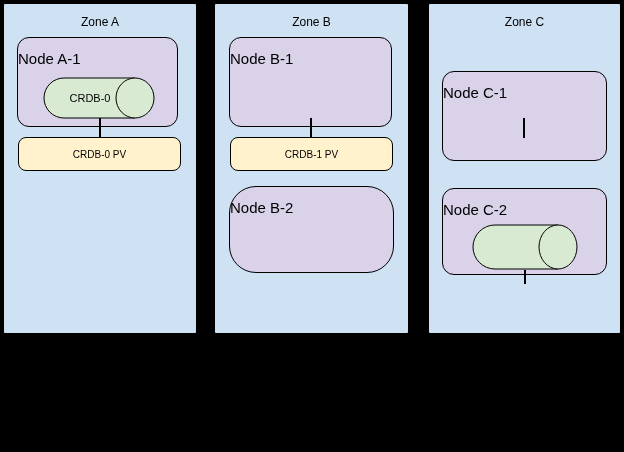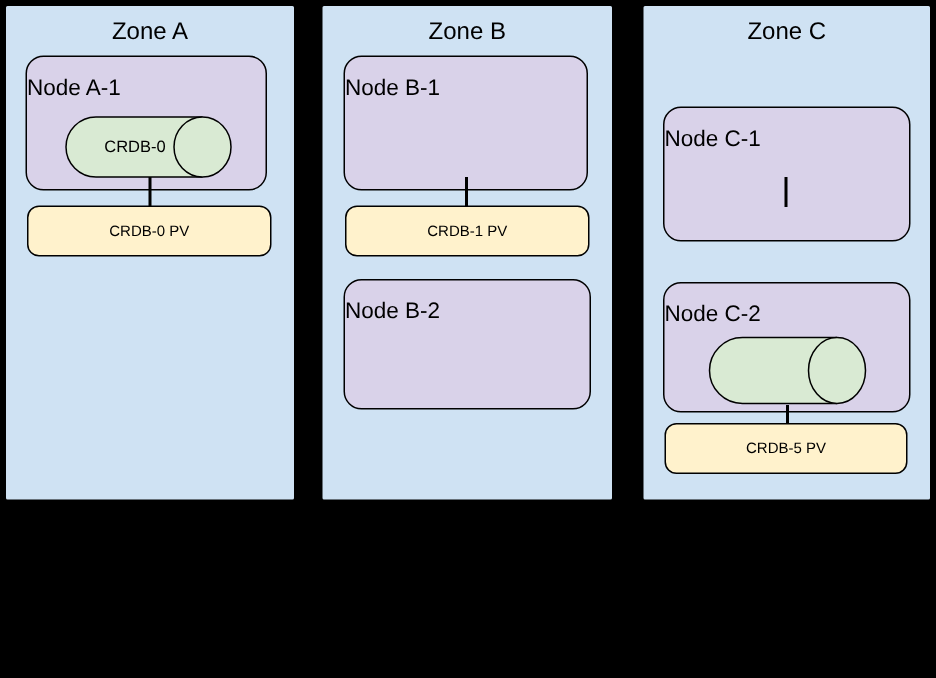--- a/index.html
+++ b/index.html
@@ -12,21 +12,21 @@
     overflow: hidden;
   }
   .zone {
     position: absolute;
     background: var(--zone-fill, #cfe2f3);
     border: 2px solid var(--border-color, #000);
     border-radius: 3px;
   }
   .zone-label {
     position: absolute; top: 9px; left: 0; right: 0;
-    text-align: center; font-size: 16px; line-height: 18px;
+    text-align: center; font-size: 12px; line-height: 18px;
   }
   .node {
     position: absolute;
     background: var(--node-fill, #d9d2e9);
     border: 1px solid var(--border-color, #000);
     border-radius: 12px;
   }
   .node-label {
     position: absolute; top: 12px; left: 0; right: 0;
     text-align: left; font-size: 15px; line-height: 18px;
@@ -82,21 +82,21 @@
   <div class="node" style="left:14px; top:33px; width:161px; height:88px;">
     <div class="node-label">Node B-1</div>
   </div>
 
   <div class="connector" style="left:95px; top:114px; height:20px;"></div>
 
   <div class="pv" style="left:15px; top:133px; width:161px; height:32px;">
     <span>CRDB-1 PV</span>
   </div>
 
-  <div class="node" style="left:14px; top:182px; width:163px; height:85px;">
+  <div class="node" style="left:14px; top:182px; width:163px; height:85px;border-radius:27px;">
     <div class="node-label">Node B-2</div>
   </div>
 </div>
 
 <div class="zone" style="left:427px; top:2px; width:191px; height:329px;">
   <div class="zone-label">Zone C</div>
 
   <div class="node" style="left:13px; top:49px; width:163px; height:88px;margin-top:18px;">
     <div class="node-label">Node C-1</div>
   </div>
@@ -109,16 +109,13 @@
     <div class="cyl" style="left:29px; top:35px; width:106px; height:46px;">
       <svg width="106" height="46" viewBox="0 0 106 46">
         <path class="shape-fill" d="M 86 1 L 23 1 A 22 22 0 0 0 23 45 L 86 45"></path>
         <ellipse class="shape-fill" cx="86" cy="23" rx="19" ry="22"></ellipse>
       </svg>
     </div>
   </div>
 
   <div class="connector" style="left:95px; top:266px; height:14px;"></div>
 
-  <div class="pv" style="left:14px; top:278px; width:160px; height:32px;">
-    <span>CRDB-5 PV</span>
-  </div>
 </div>
 
 </body></html>

